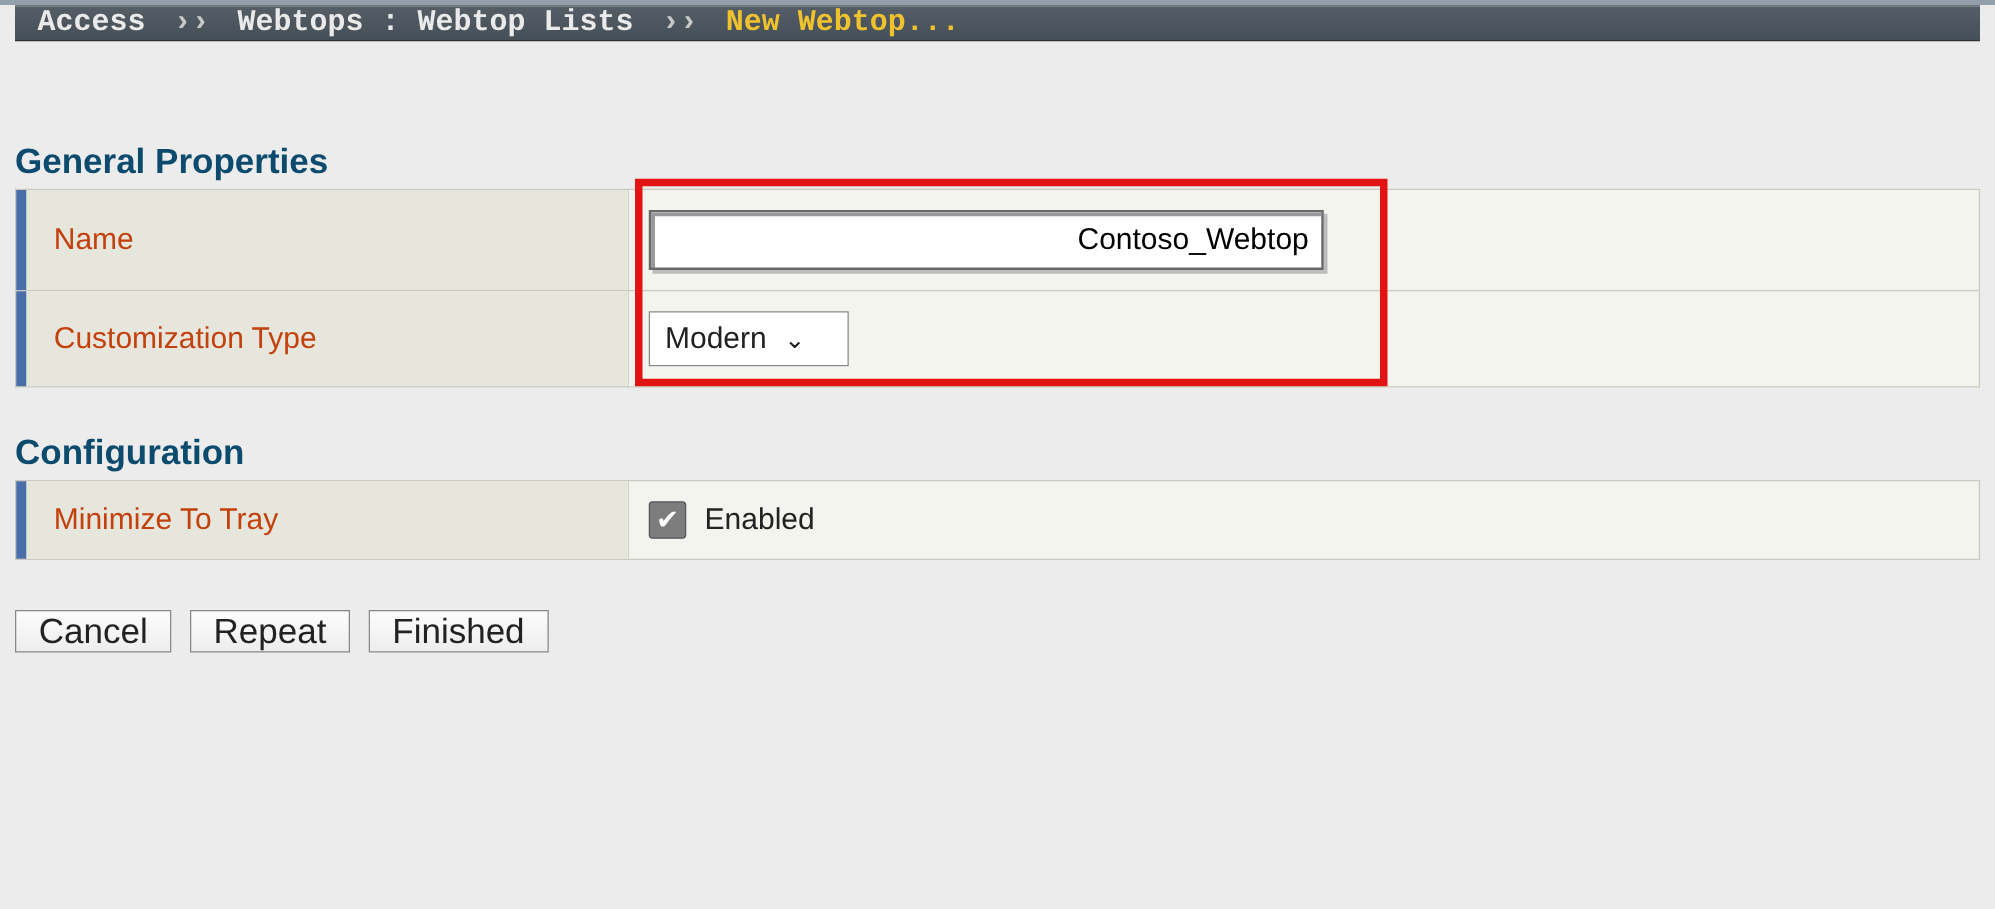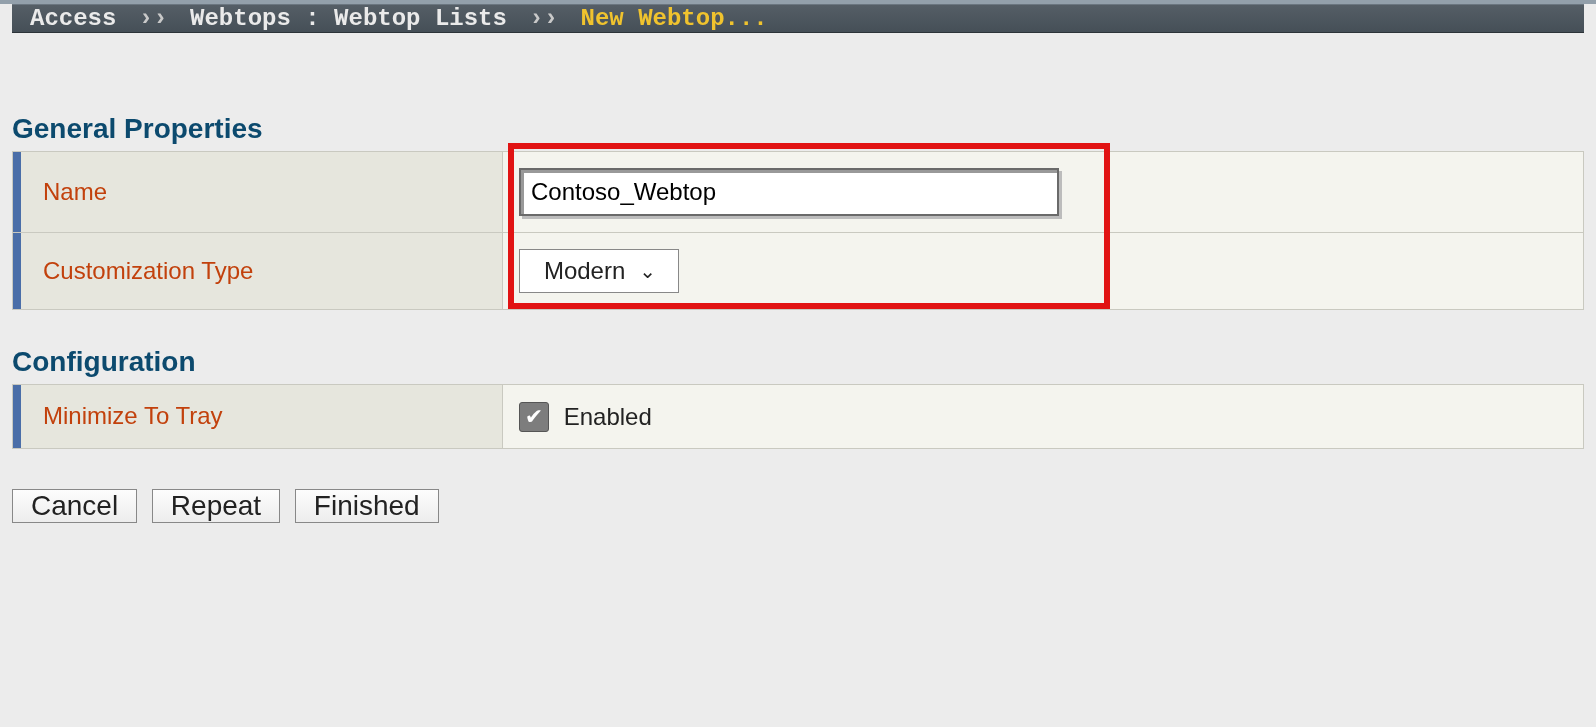--- a/index.html
+++ b/index.html
@@ -72,34 +72,35 @@
   }
 
   .text-input {
     width: 540px;
     height: 48px;
     padding: 4px 10px;
     font-size: 24px;
     border: 2px solid #6a6a6a;
     box-shadow: 3px 3px 0 #999 inset, 3px 3px 0 #bcbcbc;
     background: #fff;
+    text-align: right;
   }
   .select-wrap {
     display: inline-flex;
     align-items: center;
     border: 1px solid #888;
     background: #fff;
     padding: 4px 10px 4px 12px;
     height: 44px;
     font-size: 24px;
     min-width: 100px;
     cursor: default;
   }
   .select-wrap.network { min-width: 280px; }
-  .select-wrap.modern { min-width: 160px; justify-content: center; }
+  .select-wrap.modern { min-width: 160px; }
   .select-wrap .chev {
     margin-left: 14px;
     font-size: 20px;
     color: #222;
   }
 
   .checkbox-box {
     display: inline-flex;
     align-items: center;
     justify-content: center;

